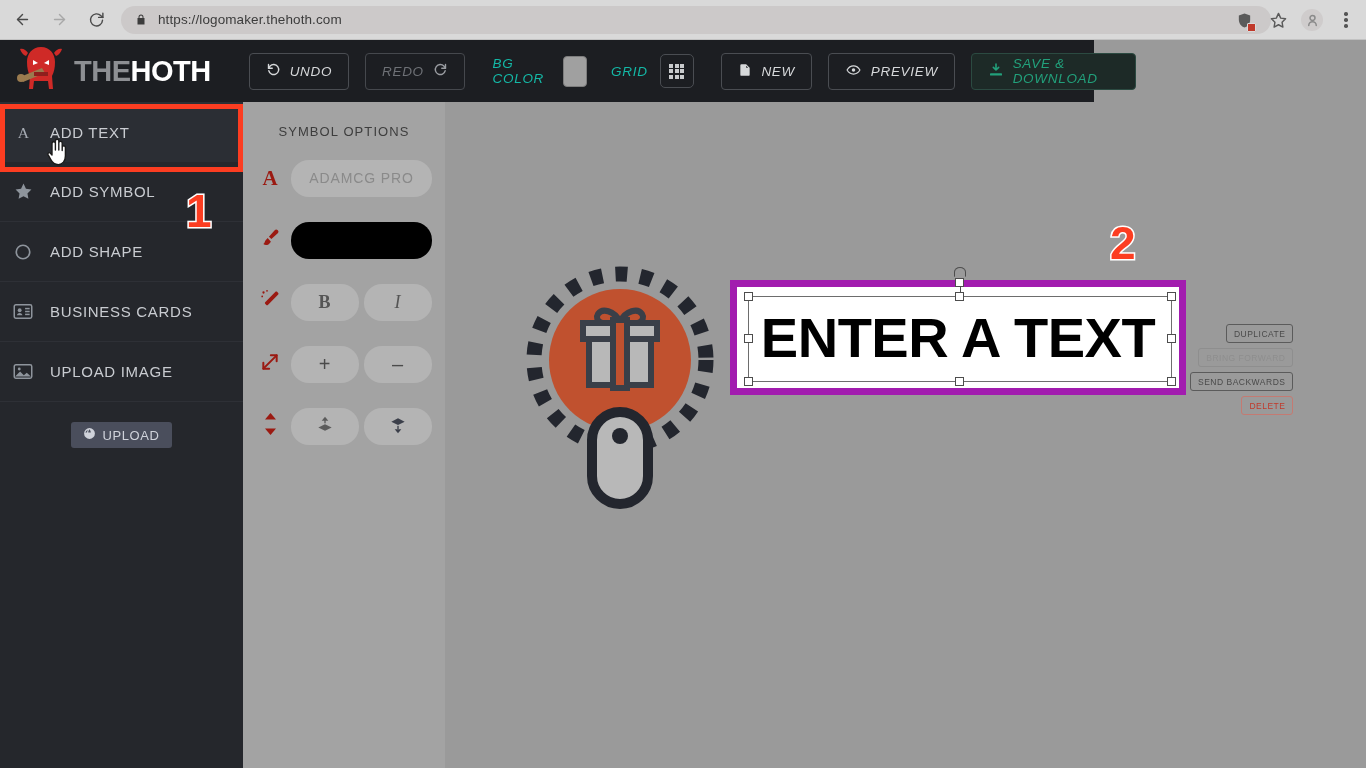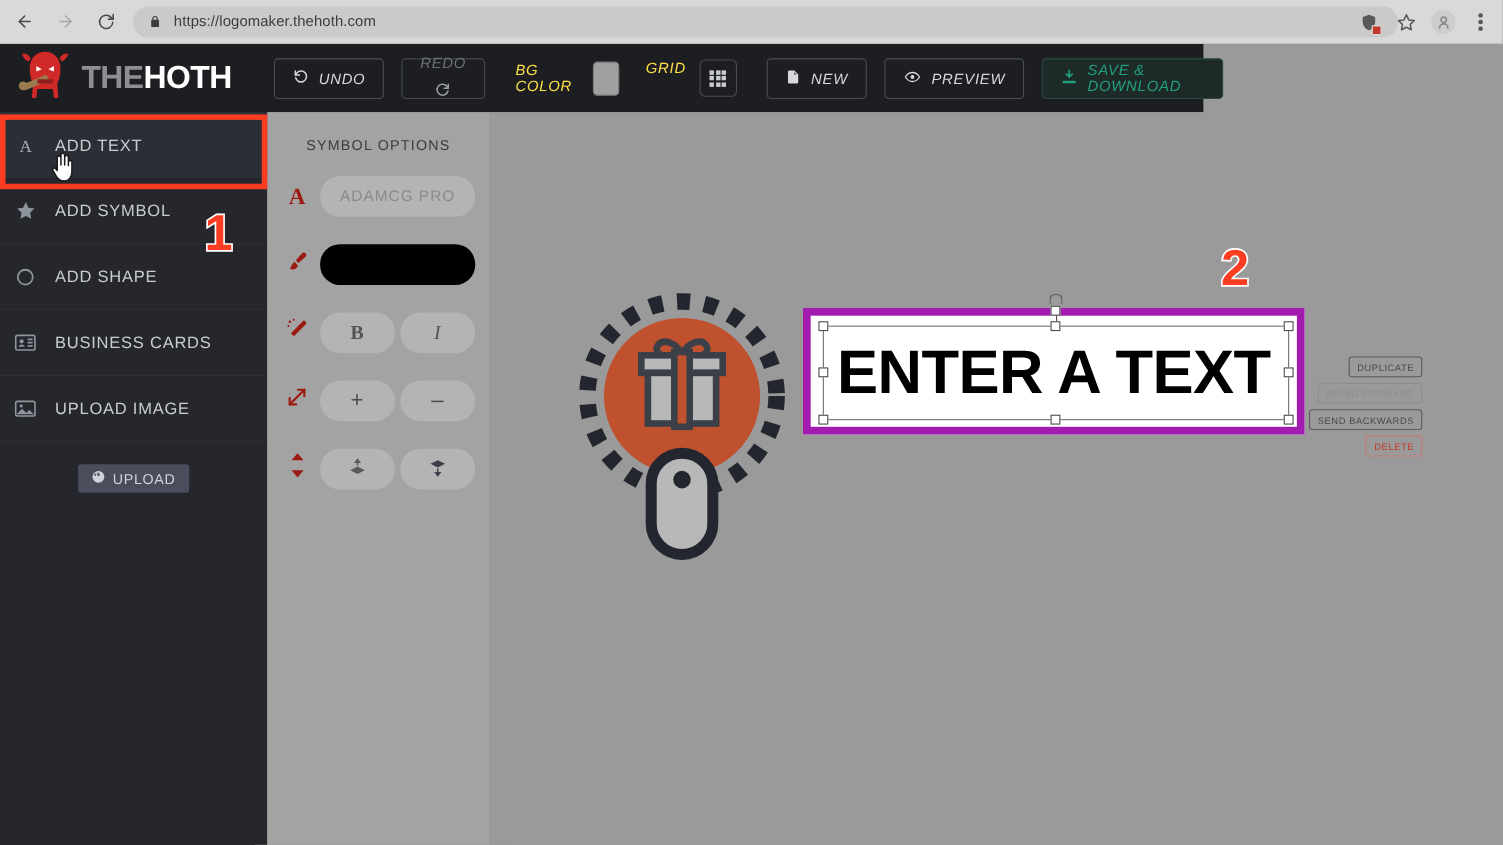--- a/index.html
+++ b/index.html
@@ -66,25 +66,25 @@
   .logo-the { color: #8d8f93; }
   .logo-hoth { color: #ffffff; }
 
   .toolbar { display: flex; align-items: center; gap: 0; padding-left: 38px; font-style: italic; }
   .tb-btn {
     height: 37px; border: 1px solid #4a4d52; border-radius: 4px;
     display: flex; align-items: center; justify-content: center; gap: 9px;
     padding: 0 16px; color: #d6d8da; font-size: 13.5px; letter-spacing: .7px;
     background: transparent; cursor: pointer;
   }
-  .tb-btn.dim { color: #6e7176; border-color: #45484d; flex-direction: column; }
+  .tb-btn.dim { color: #6e7176; border-color: #45484d; }
   .tb-gap { width: 20px; }
   .tb-plain {
-    color: #fde047; font-size: 13.5px; letter-spacing: .7px;
-    display: flex; align-items: flex-start; gap: 12px; padding: 0 12px;
+    color: #14b8a6; font-size: 13.5px; letter-spacing: .7px;
+    display: flex; align-items: center; gap: 12px; padding: 0 12px;
   }
   .bg-swatch {
     width: 31px; height: 31px; background: #a0a0a0; border-radius: 4px;
     border: 1px solid #7d7d7d; cursor: pointer;
   }
   .grid-btn {
     width: 34px; height: 34px; border: 1px solid #4a4d52; border-radius: 5px;
     display: flex; align-items: center; justify-content: center; cursor: pointer;
   }
   .grid-glyph { display: grid; grid-template-columns: repeat(3, 4px); gap: 1.5px; }

